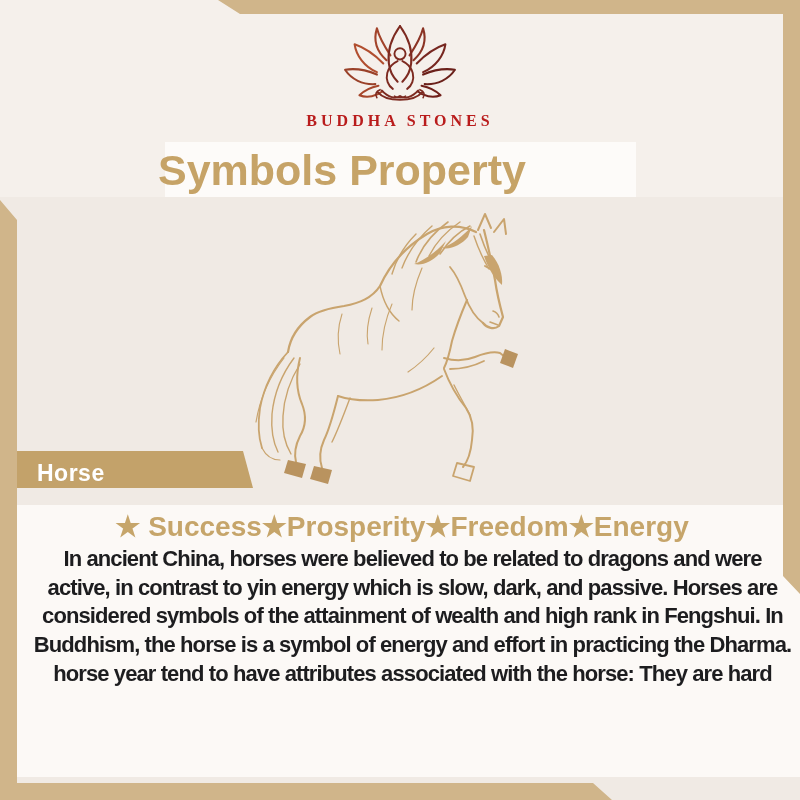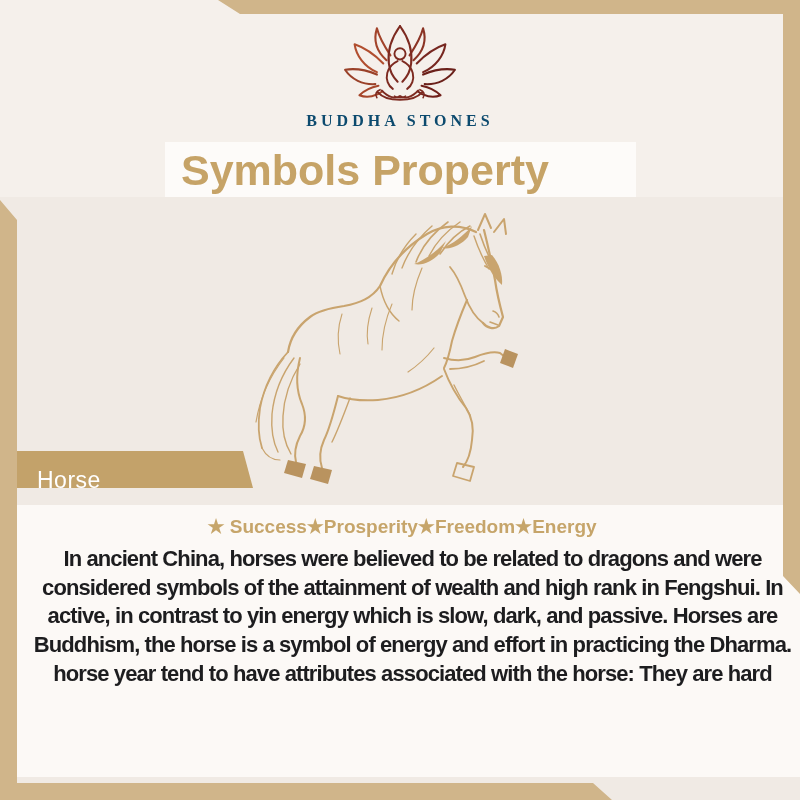--- a/index.html
+++ b/index.html
@@ -3,37 +3,37 @@
 <meta charset="utf-8">
 <style>
   html,body{margin:0;padding:0;background:#ffffff;}
   .stage{position:relative;width:800px;height:800px;overflow:hidden;
          font-family:"Liberation Sans",sans-serif;background:#f5f0eb;}
   .abs{position:absolute;}
   .bg-top{left:0;top:0;width:800px;height:197px;background:#f5f0eb;}
   .bg-main{left:0;top:197px;width:800px;height:603px;background:#f0eae4;}
   .title-band{left:165px;top:142px;width:471px;height:55px;background:#fdfbf9;}
   .page-title{left:0;top:142px;width:684px;height:55px;line-height:56px;text-align:center;
-              font-size:43px;font-weight:700;color:#c6a367;letter-spacing:0px;padding-left:23px;}
+              font-size:43px;font-weight:700;color:#c6a367;letter-spacing:0px;}
   .brand-wrap{left:300px;top:22px;width:200px;height:116px;}
   .brand-lotus{position:absolute;left:22px;top:0;width:156px;height:86px;}
   .brand-name{position:absolute;left:-50px;top:90px;width:300px;text-align:center;
               font-family:"Liberation Serif",serif;font-size:16px;font-weight:600;
-              letter-spacing:4px;color:#0c4a6e;}
+              letter-spacing:4px;color:#b91c1c;}
   .horse-wrap{left:222px;top:208px;width:310px;height:292px;}
   .panel{left:17px;top:505px;width:783px;height:272px;background:#fcf9f6;}
   .traits{position:absolute;left:0;top:5px;width:770px;height:34px;line-height:34px;
-          text-align:center;font-size:19px;font-weight:700;color:#c6a56a;}
+          text-align:center;font-size:28px;font-weight:700;color:#c6a56a;}
   .para{position:absolute;left:8px;top:40px;width:775px;}
   .para .line{white-space:nowrap;font-size:22px;font-weight:700;color:#1d1d1f;
               line-height:28.7px;letter-spacing:-0.9px;text-align:center;}
   .ribbon{left:17px;top:451px;width:236px;height:37px;background:#c3a26a;
           clip-path:polygon(0 0,226px 0,236px 37px,0 37px);}
-  .ribbon-label{position:absolute;left:20px;top:11px;height:37px;line-height:37px;
-                font-size:23px;font-weight:400;color:#ffffff;letter-spacing:0.5px;}
+  .ribbon-label{position:absolute;left:20px;top:4px;height:37px;line-height:37px;
+                font-size:23px;font-weight:700;color:#ffffff;letter-spacing:0.5px;}
   .frame{left:0;top:0;width:800px;height:800px;pointer-events:none;}
 </style>
 </head>
 <body>
 
 <div class="stage">
 
   <div class="abs bg-top"></div>
   <div class="abs bg-main"></div>
 
@@ -126,22 +126,22 @@
       <path d="M150,100 C146,112 144,124 146,136" stroke-width="1.1"></path>
       <path d="M170,96 C164,110 160,126 160,142" stroke-width="1.1"></path>
       <path d="M120,106 C116,118 115,132 118,146" stroke-width="1.1"></path>
     </svg>
   </div>
 
   <div class="abs panel">
     <div class="traits">★ Success★Prosperity★Freedom★Energy</div>
     <div class="para">
       <div class="line">In ancient China, horses were believed to be related to dragons and were</div>
+      <div class="line">active, in contrast to yin energy which is slow, dark, and passive. Horses are</div>
       <div class="line">considered symbols of the attainment of wealth and high rank in Fengshui. In</div>
-      <div class="line">active, in contrast to yin energy which is slow, dark, and passive. Horses are</div>
       <div class="line">Buddhism, the horse is a symbol of energy and effort in practicing the Dharma.</div>
       <div class="line">horse year tend to have attributes associated with the horse: They are hard</div>
     </div>
   </div>
 
   <div class="abs ribbon">
     <div class="ribbon-label">Horse</div>
   </div>
 
   <svg class="abs frame" viewBox="0 0 800 800">

